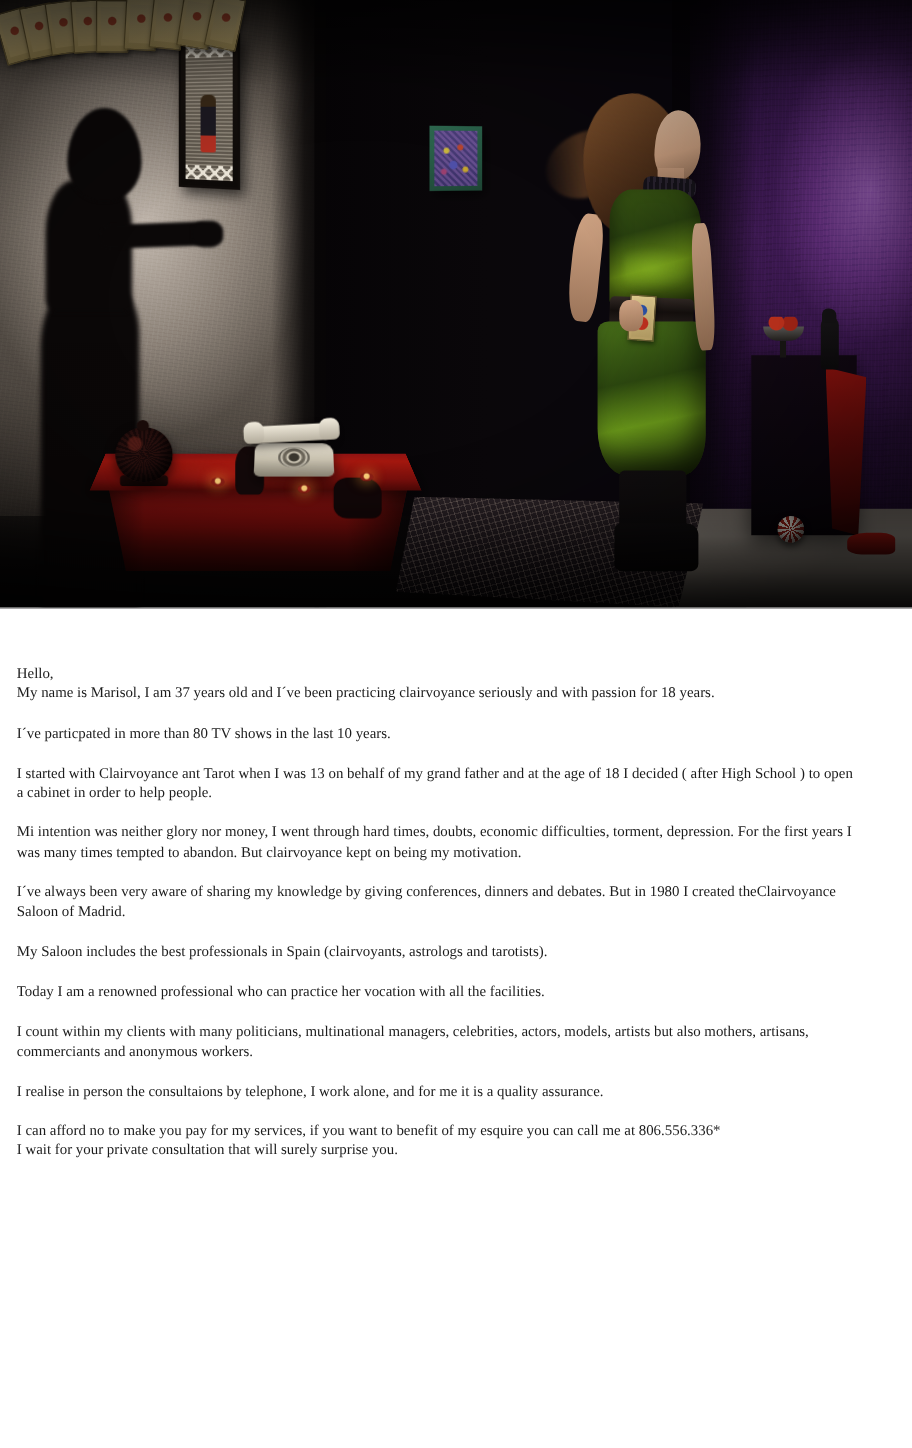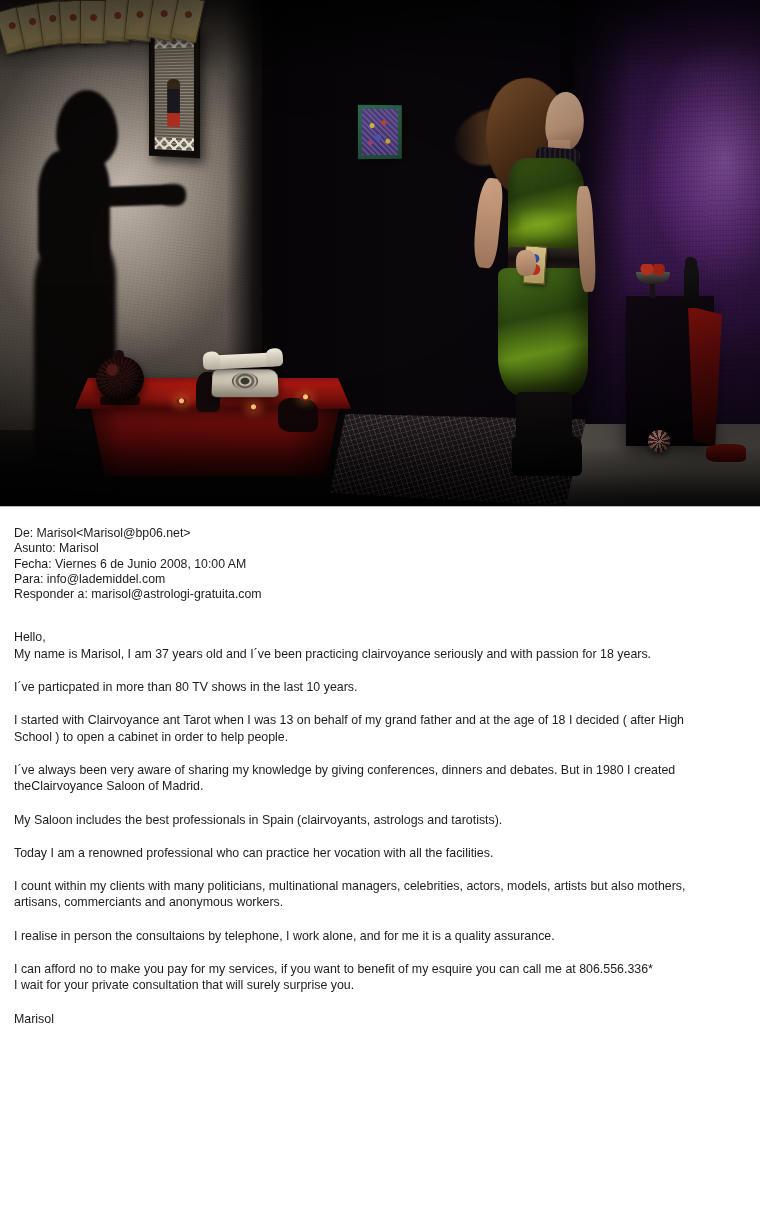--- a/index.html
+++ b/index.html
@@ -439,21 +439,21 @@
     color: #1c1c1c;
   }
   .headers div { white-space: pre; }
   .body-copy {
     margin-top: 27px;
     font-size: 12.4px;
     line-height: 16.3px;
     color: #1c1c1c;
     max-width: 700px;
   }
-  .body-copy p { margin: 0 0 17px 0; }
+  .body-copy p { margin: 0 0 17px 0; font-family: Liberation Serif, serif; }
   .body-copy p.tight { margin-bottom: 0; }
   .body-copy p:last-child { margin-bottom: 0; }
 </style>
 </head>
 <body>
 
 <div id="photo">
 
   <div class="layer wall-left"></div>
   <div class="layer void-mid"></div>
@@ -553,36 +553,29 @@
     <div class="card" style="left:174px; top:-3px; transform:rotate(12deg);">
         <i></i>
       </div>
   </div>
 
   <div class="layer vignette"></div>
 </div>
 
 <div id="mail">
 
-  <div class="headers">
-    <div>De: Marisol&lt;Marisol@bp06.net&gt;</div>
-    <div>Asunto: Marisol</div>
-    <div>Fecha: Viernes 6 de Junio 2008, 10:00 AM</div>
-    <div>Para: info@lademiddel.com</div>
-    <div>Responder a: marisol@astrologi-gratuita.com</div>
-  </div>
 
   <div class="body-copy">
     <p class="tight">Hello,</p>
     <p>My name is Marisol,  I am 37 years old and I´ve been practicing clairvoyance seriously and with passion for 18 years.</p>
     <p>I´ve particpated in more than 80 TV shows in the last 10 years.</p>
     <p>I started with Clairvoyance ant Tarot when I was 13  on behalf of my grand father and at the age of 18 I decided ( after High School ) to open a cabinet in order to help people.</p>
+    <p>Mi intention was neither glory nor money, I went through hard times, doubts, economic difficulties, torment, depression. For the first years I was many times tempted to abandon. But clairvoyance kept on being my motivation.</p>
     <p>I´ve always been very aware of sharing my knowledge by giving conferences, dinners and debates. But in 1980 I created theClairvoyance Saloon of Madrid.</p>
     <p>My Saloon includes the best professionals in Spain (clairvoyants, astrologs and tarotists).</p>
     <p>Today I am a renowned professional who can practice her vocation with all the facilities.</p>
     <p>I count within my clients with many politicians, multinational managers, celebrities, actors, models, artists but also mothers, artisans, commerciants and anonymous workers.</p>
     <p>I realise in person the consultaions by telephone, I work alone, and for me it is a quality assurance.</p>
     <p class="tight">I can afford no to make you pay for my services, if you want to benefit of my esquire you can call me at 806.556.336*</p>
     <p>I wait for your private consultation that will surely surprise you.</p>
-    <p>Marisol</p>
   </div>
 
 </div>
 
 </body></html>

